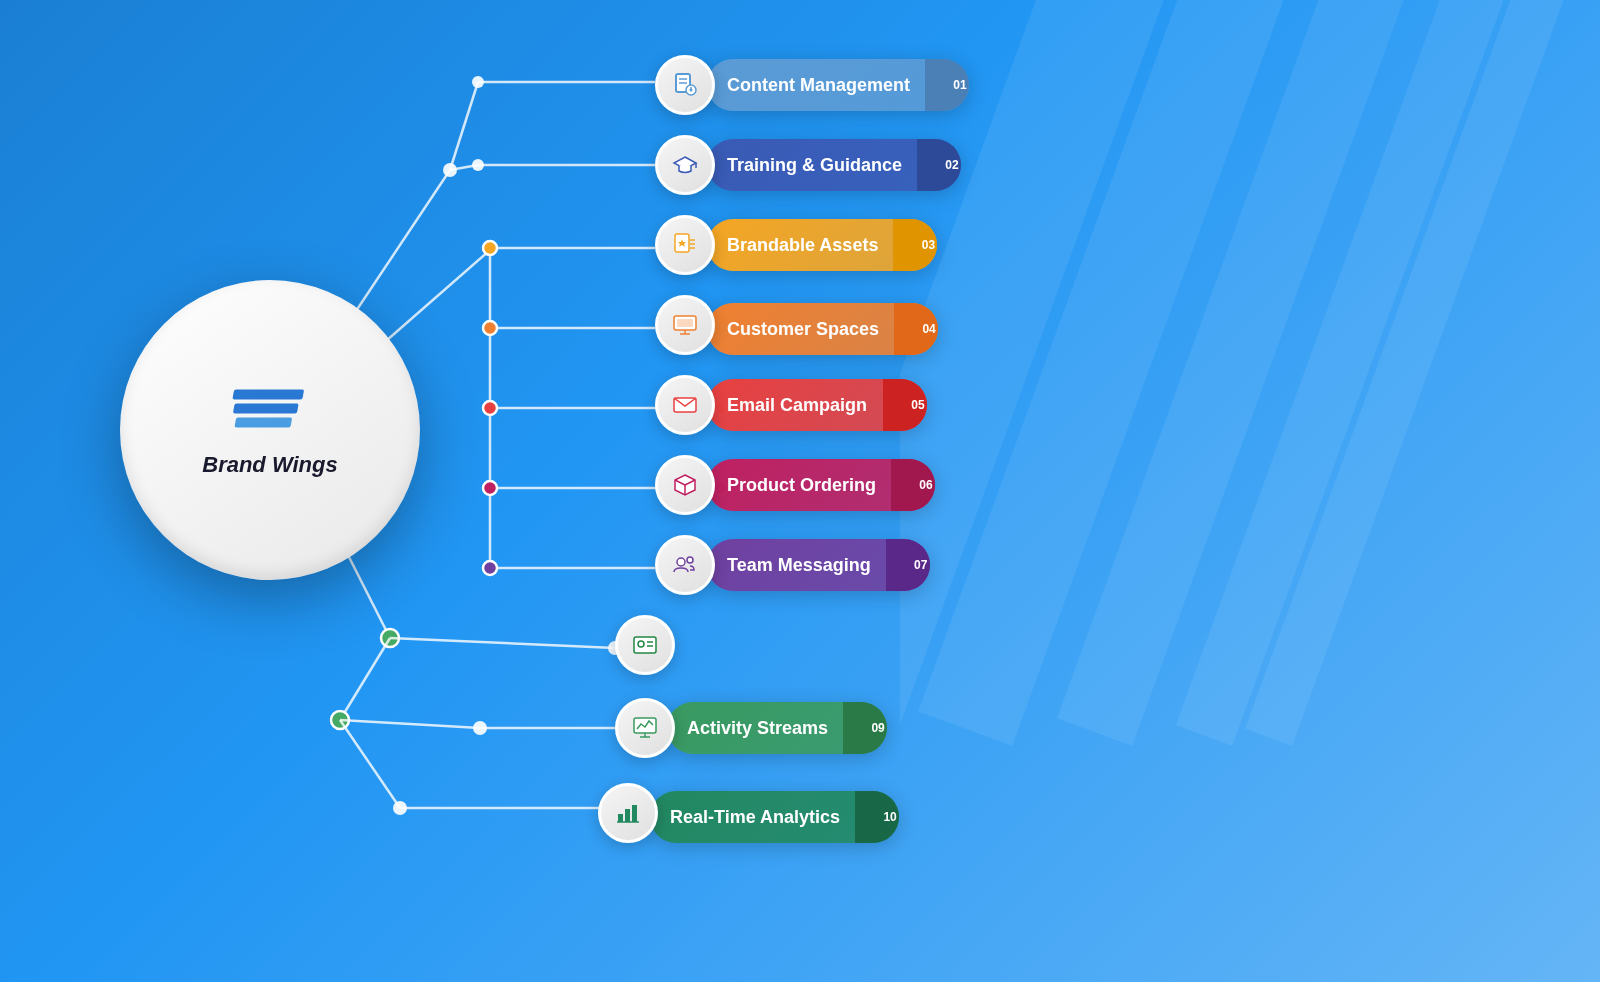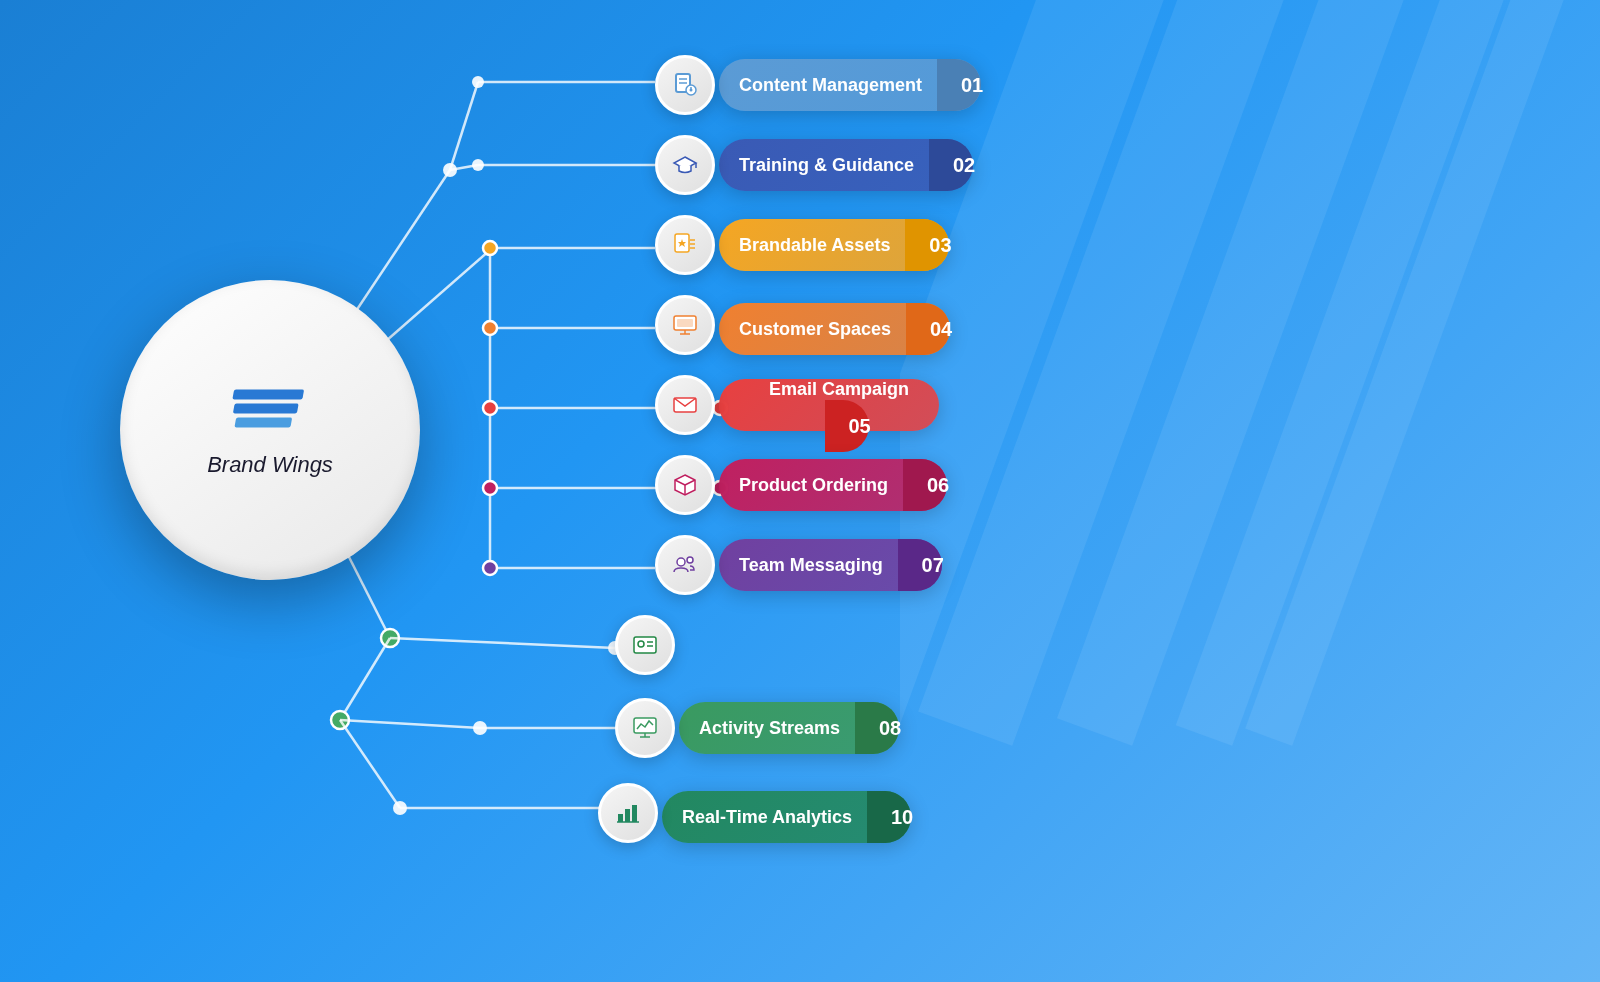--- a/index.html
+++ b/index.html
@@ -58,21 +58,21 @@
     }
 
     .center-circle .logo-icon {
       width: 80px;
       height: 60px;
       margin-bottom: 10px;
     }
 
     .center-circle .brand-name {
       font-size: 22px;
-      font-weight: 400;
+      font-weight: 700;
       color: #1a1a2e;
       font-style: italic;
       text-align: center;
       line-height: 1.2;
     }
 
     
     .lines-svg {
       position: absolute;
       top: 0;
@@ -91,21 +91,21 @@
       width: 1600px;
       height: 982px;
       z-index: 8;
     }
 
     
     .feature-item {
       position: absolute;
       display: flex;
       align-items: center;
-      gap: 12px;
+      gap: 0px;
     }
 
     
     .icon-circle {
       width: 60px;
       height: 60px;
       border-radius: 50%;
       background: linear-gradient(145deg, #f5f5f5, #e0e0e0);
       box-shadow: 0 4px 15px rgba(0,0,0,0.2);
       display: flex;
@@ -141,21 +141,21 @@
       white-space: nowrap;
     }
 
     .label-number {
       width: 44px;
       height: 52px;
       display: flex;
       align-items: center;
       justify-content: center;
       border-radius: 0 30px 30px 0;
-      font-size: 20px;
+      font-size: 12px;
       font-weight: 700;
       color: white;
       margin-left: 15px;
       flex-shrink: 0;
       padding-left: 26px;
     }
 
   </style>
 </head>
 <body>
@@ -300,21 +300,21 @@
           <span class="label-number" style="background: rgb(224, 104, 24);">04</span>
         </div>
       </div>
       <div class="feature-item" style="position: absolute; top: 375px; left: 655px; align-items: center;">
         <div class="icon-circle">
           <svg viewBox="0 0 26 26" fill="none">
             <rect x="2" y="6" width="22" height="14" rx="2" stroke="#e84040" stroke-width="1.5" fill="white"></rect>
             <polyline points="2,6 13,14 24,6" stroke="#e84040" stroke-width="1.5" fill="none"></polyline>
           </svg>
         </div>
-        <div class="label-pill" style="background: linear-gradient(135deg, rgb(232, 64, 64) 0%, rgba(232, 64, 64, 0.867) 100%); margin-left: -8px; flex-direction: column;">
+        <div class="label-pill" style="background: linear-gradient(135deg, rgb(232, 64, 64) 0%, rgba(232, 64, 64, 0.867) 100%); margin-left: -8px;">
           <span class="label-text">Email Campaign</span>
           <span class="label-number" style="background: rgb(204, 34, 34);">05</span>
         </div>
       </div>
       <div class="feature-item" style="position: absolute; top: 455px; left: 655px; align-items: center;">
         <div class="icon-circle">
           <svg viewBox="0 0 26 26" fill="none">
             <path d="M13 3 L23 8 L23 18 L13 23 L3 18 L3 8 Z" stroke="#c02060" stroke-width="1.5" fill="white"></path>
             <line x1="3" y1="8" x2="13" y2="13" stroke="#c02060" stroke-width="1.5"></line>
             <line x1="23" y1="8" x2="13" y2="13" stroke="#c02060" stroke-width="1.5"></line>
@@ -354,21 +354,21 @@
         <div class="icon-circle">
           <svg viewBox="0 0 26 26" fill="none">
             <rect x="2" y="3" width="22" height="15" rx="2" stroke="#3a9a60" stroke-width="1.5" fill="white"></rect>
             <polyline points="5,14 9,9 13,12 17,6 21,10" stroke="#3a9a60" stroke-width="1.5" fill="none"></polyline>
             <line x1="13" y1="18" x2="13" y2="22" stroke="#3a9a60" stroke-width="1.5"></line>
             <line x1="8" y1="22" x2="18" y2="22" stroke="#3a9a60" stroke-width="1.5"></line>
           </svg>
         </div>
         <div class="label-pill" style="background: linear-gradient(135deg, rgb(58, 154, 96) 0%, rgba(58, 154, 96, 0.867) 100%); margin-left: -8px;">
           <span class="label-text">Activity Streams</span>
-          <span class="label-number" style="background: rgb(42, 122, 72);">08</span>
+          <span class="label-number" style="background: rgb(42, 122, 72);">09</span>
         </div>
       </div>
       <div class="feature-item" style="position: absolute; top: 783px; left: 598px; align-items: flex-end;">
         <div class="icon-circle">
           <svg viewBox="0 0 26 26" fill="none">
             <rect x="3" y="14" width="5" height="8" fill="#228860"></rect>
             <rect x="10" y="9" width="5" height="13" fill="#228860"></rect>
             <rect x="17" y="5" width="5" height="17" fill="#228860"></rect>
             <line x1="2" y1="22" x2="24" y2="22" stroke="#228860" stroke-width="1.5"></line>
           </svg>

